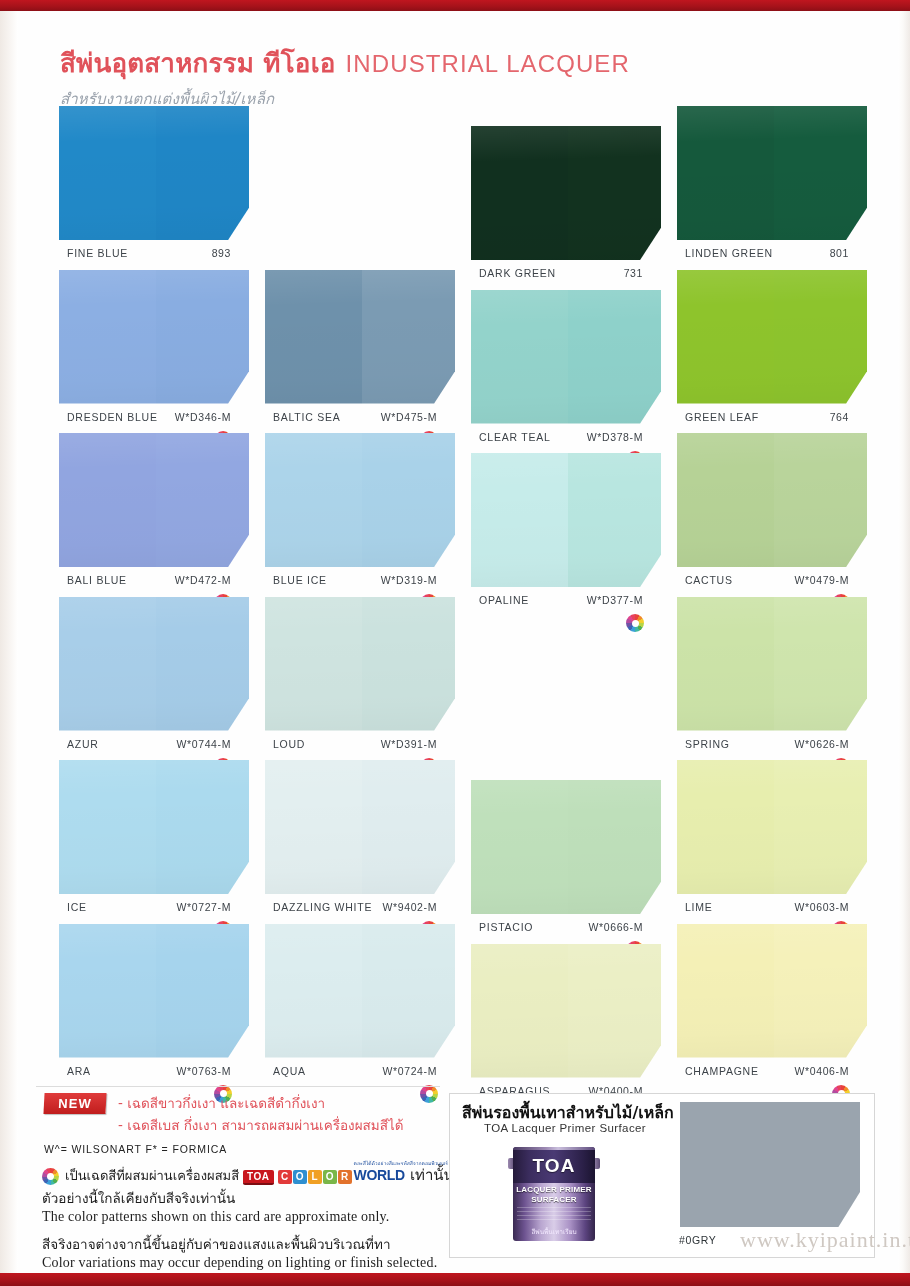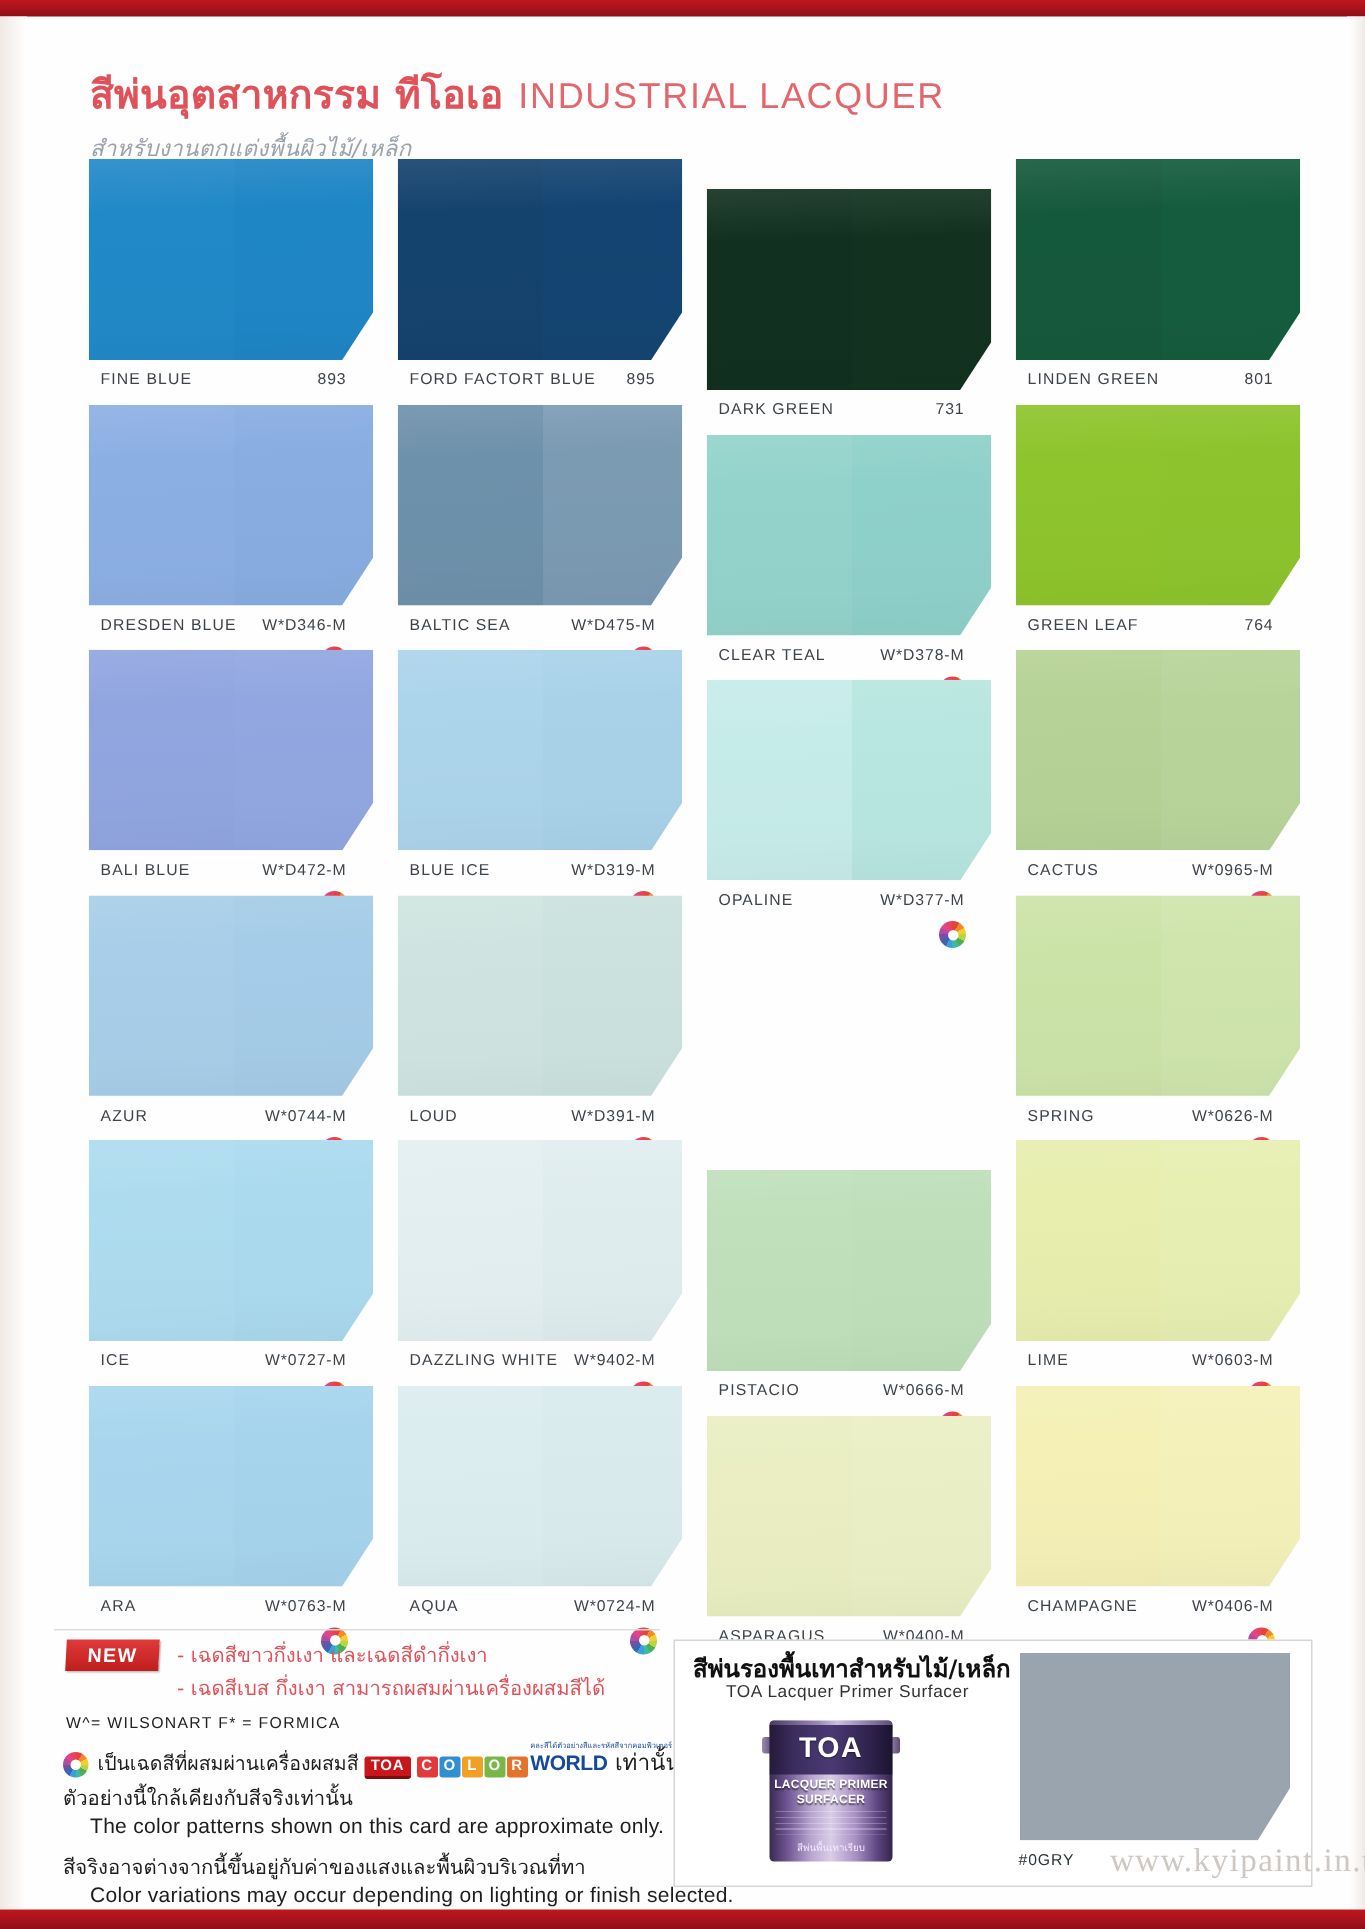--- a/index.html
+++ b/index.html
@@ -177,21 +177,21 @@
   .mix-tail{
     display:inline-block;font-family:"DejaVu Sans", sans-serif;
     font-size:15px;color:#1d1d1d;margin-left:5px;vertical-align:1px;
   }
 
   .note-th{
     position:absolute;left:2px;font-family:"DejaVu Sans", sans-serif;
     font-size:13.5px;color:#1d1d1d;white-space:nowrap;
   }
   .note-en{
-    position:absolute;left:20px;font-family:Liberation Sans, sans-serif;
+    position:absolute;left:2px;font-family:Liberation Serif, serif;
     font-size:14px;color:#1d1d1d;white-space:nowrap;letter-spacing:.2px;
   }
   .n1{top:96px;}
   .n2{top:118px;}
   .n3{top:142px;}
   .n4{top:164px;}
 
   
   #primer{
     position:absolute;left:449px;top:1093px;width:426px;height:165px;
@@ -291,31 +291,20 @@
         <div class="swatch">
           <div class="sw-left" style="background: rgb(33, 137, 200);"></div>
           <div class="sw-right" style="background: rgb(31, 134, 198);"></div>
           <div class="sheen"></div>
         </div>
         <div class="caption">
           <span class="cname">FINE BLUE</span>
           <span class="ccode">893</span>
         </div>
       </div>
-      <div class="cell c1">
-        <div class="swatch">
-          <div class="sw-left" style="background: rgb(20, 67, 110);"></div>
-          <div class="sw-right" style="background: rgb(20, 69, 114);"></div>
-          <div class="sheen"></div>
-        </div>
-        <div class="caption">
-          <span class="cname">FORD FACTORT BLUE</span>
-          <span class="ccode">895</span>
-        </div>
-      </div>
       <div class="cell c2">
         <div class="swatch">
           <div class="sw-left" style="background: rgb(17, 48, 31);"></div>
           <div class="sw-right" style="background: rgb(18, 50, 31);"></div>
           <div class="sheen"></div>
         </div>
         <div class="caption">
           <span class="cname">DARK GREEN</span>
           <span class="ccode">731</span>
         </div>
@@ -421,21 +410,21 @@
         </div>
       </div>
       <div class="cell c3">
         <div class="swatch">
           <div class="sw-left" style="background: rgb(182, 210, 150);"></div>
           <div class="sw-right" style="background: rgb(185, 212, 155);"></div>
           <div class="sheen"></div>
         </div>
         <div class="caption">
           <span class="cname">CACTUS</span>
-          <span class="ccode">W*0965-M</span>
+          <span class="ccode">W*0479-M</span>
           <span class="wheel"></span>
         </div>
       </div>
     </div>
 
     <div class="grid-row">
       <div class="cell c0">
         <div class="swatch">
           <div class="sw-left" style="background: rgb(168, 206, 233);"></div>
           <div class="sw-right" style="background: rgb(165, 204, 232);"></div>

